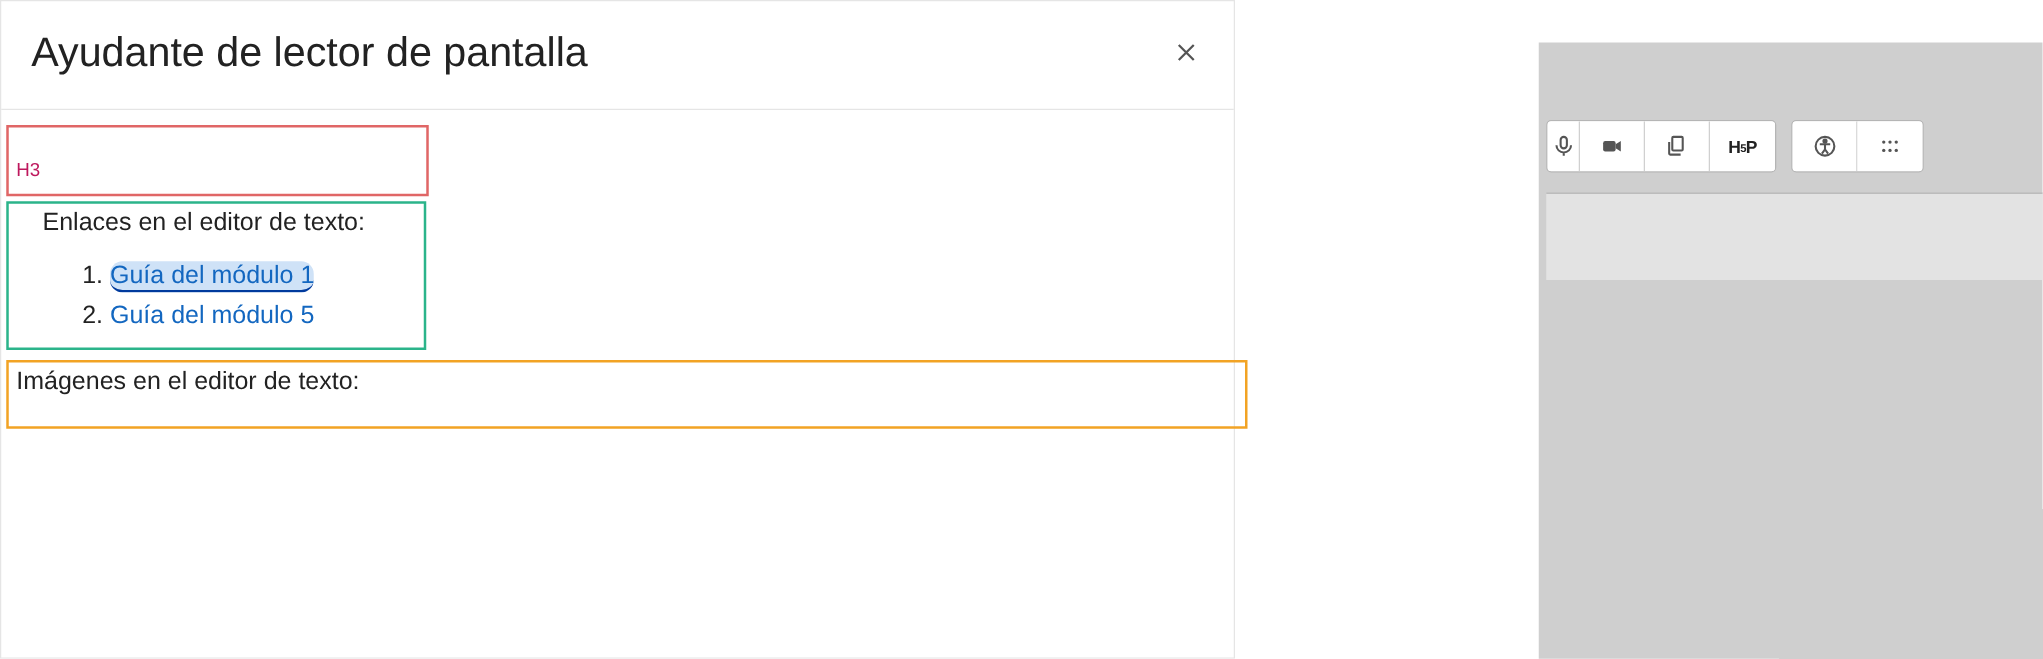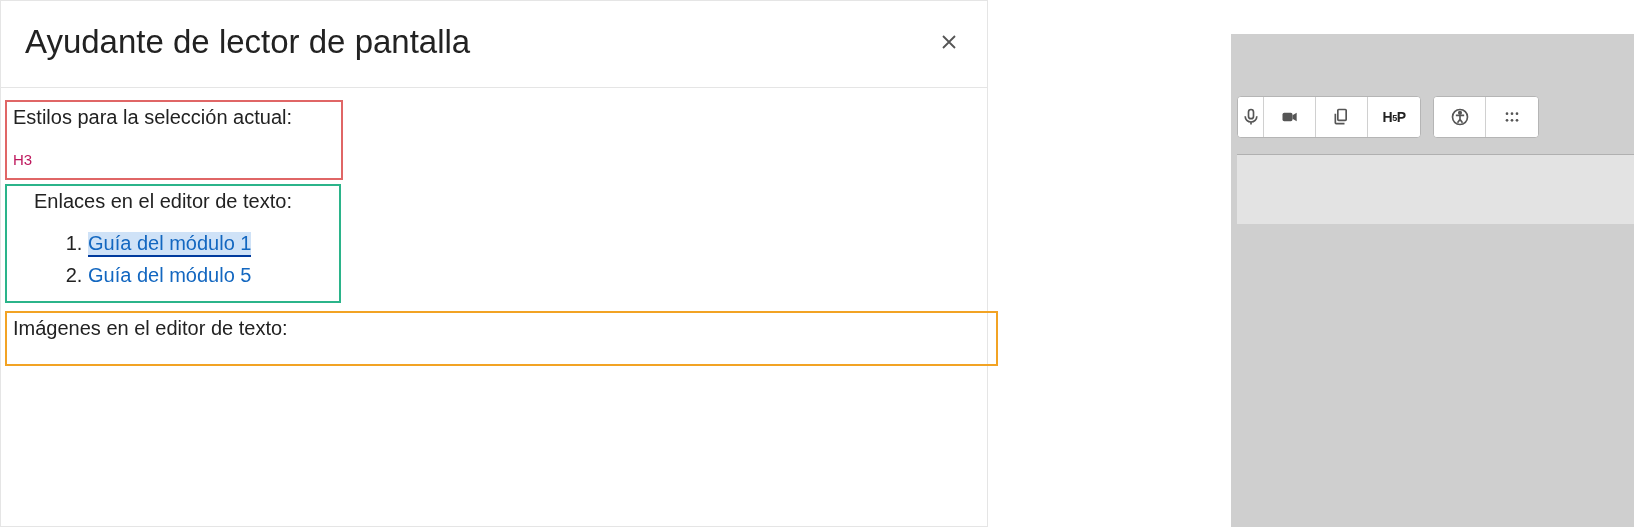--- a/index.html
+++ b/index.html
@@ -69,20 +69,21 @@
   }
   ol.links li { line-height: 1.6; }
   ol.links li a {
     color: #1367c0;
     text-decoration: none;
   }
   .link-highlight {
     background: #cfe2f7;
     border-bottom: 2px solid #003a9d;
     padding-bottom: 1px;
+    border-radius: 10px;
   }
 
   ol.images {
     list-style: decimal;
     padding-left: 54px;
     margin-top: 14px;
     font-size: 20px;
     color: #222;
   }
   ol.images li a { color: #1367c0; text-decoration: none; }
@@ -197,21 +198,20 @@
     <button class="close-btn">
       <svg viewBox="0 0 16 16" stroke="currentColor" stroke-width="1.8" fill="none">
         <path d="M2 2 L14 14 M14 2 L2 14"></path>
       </svg>
     </button>
   </div>
 
   <div class="modal-body">
 
     <div class="box box-red">
-      <div class="section-label">Estilos para la selección actual:</div>
       <div class="h3-value">H3</div>
     </div>
 
     <div class="box box-green">
       <div class="section-label">Enlaces en el editor de texto:</div>
       <ol class="links">
         <li>
           <a href="#" class="link-highlight">Guía del módulo 1</a>
         </li>
         <li>

